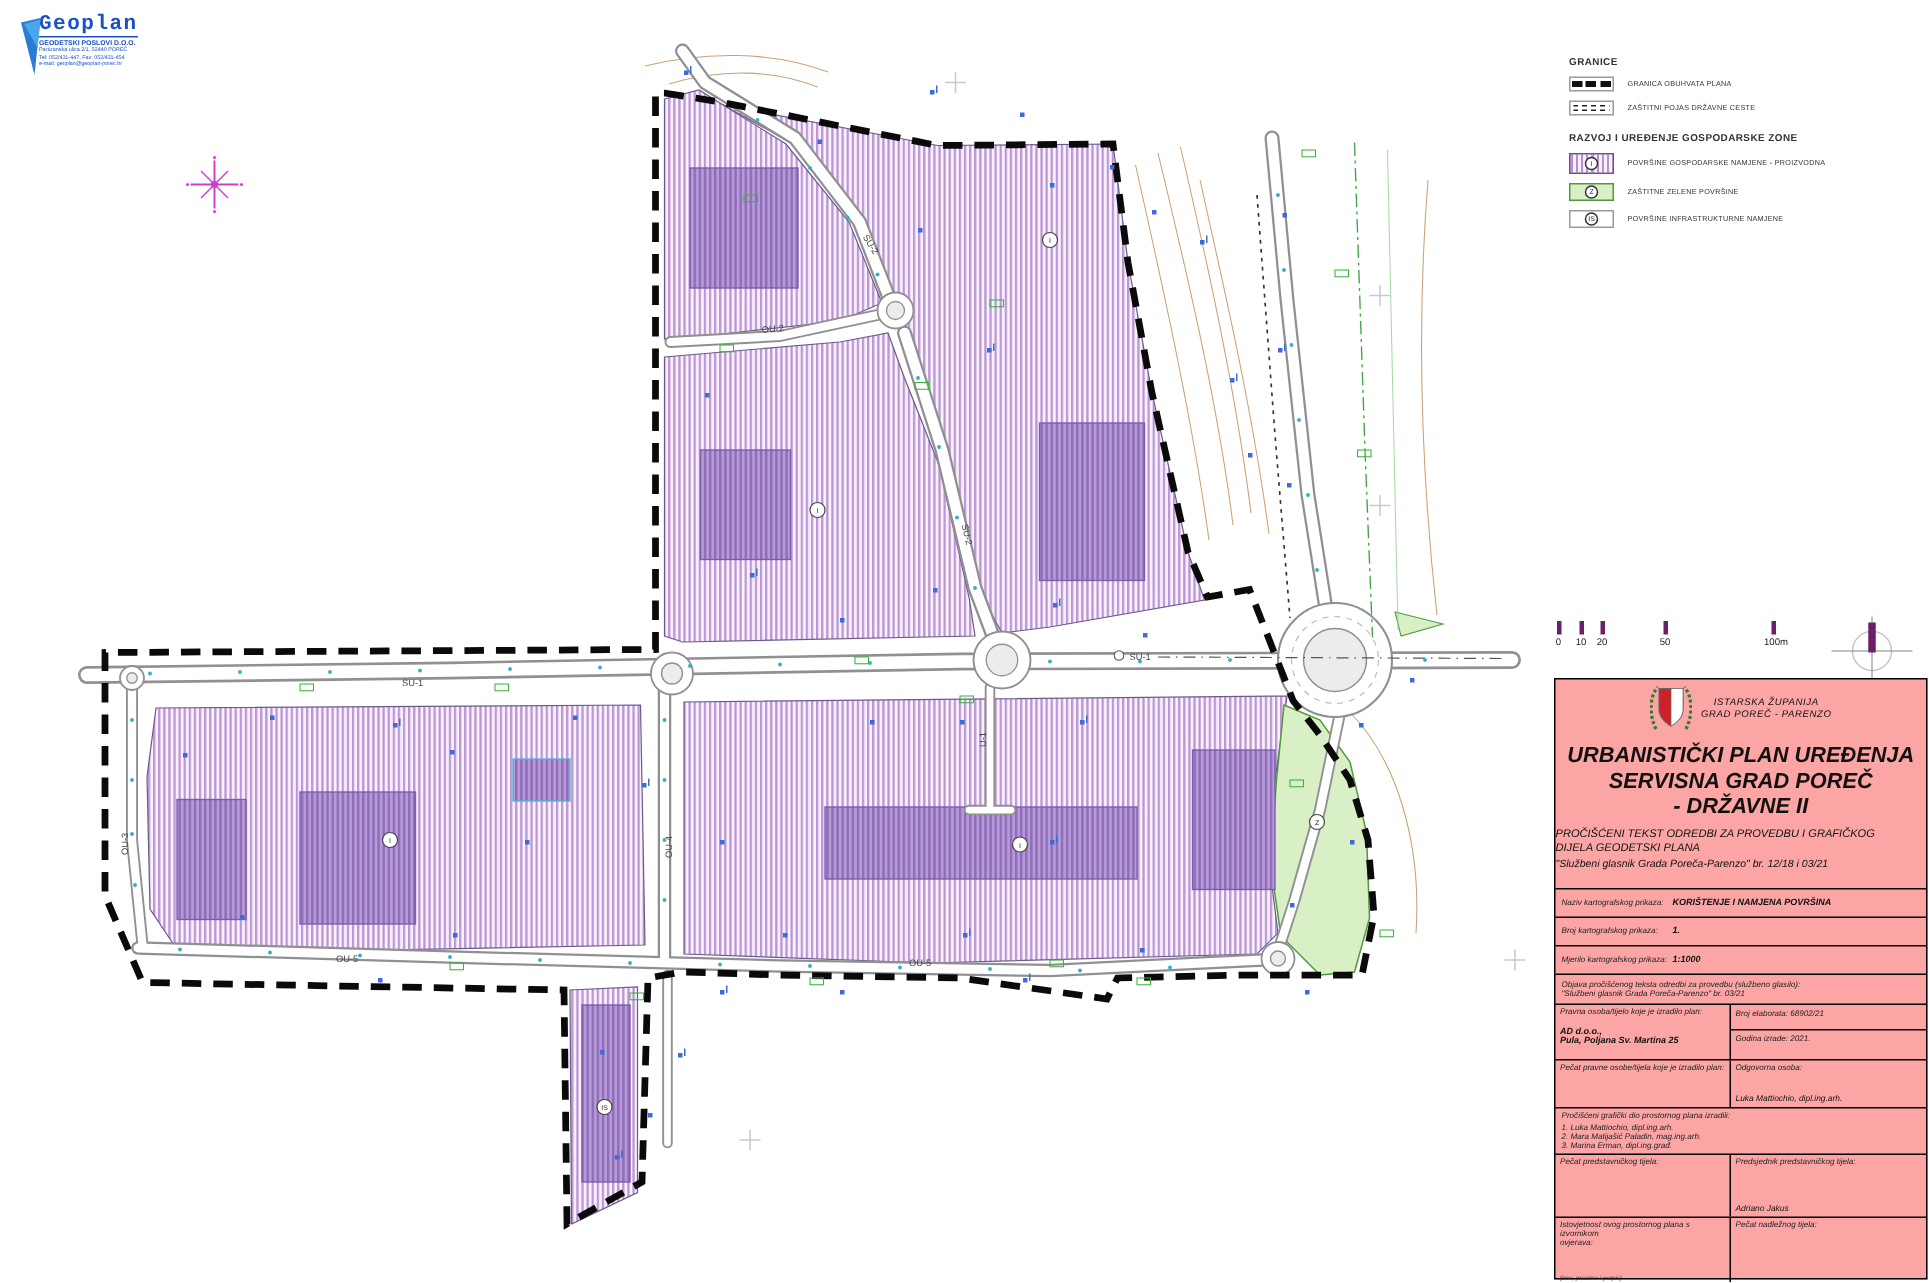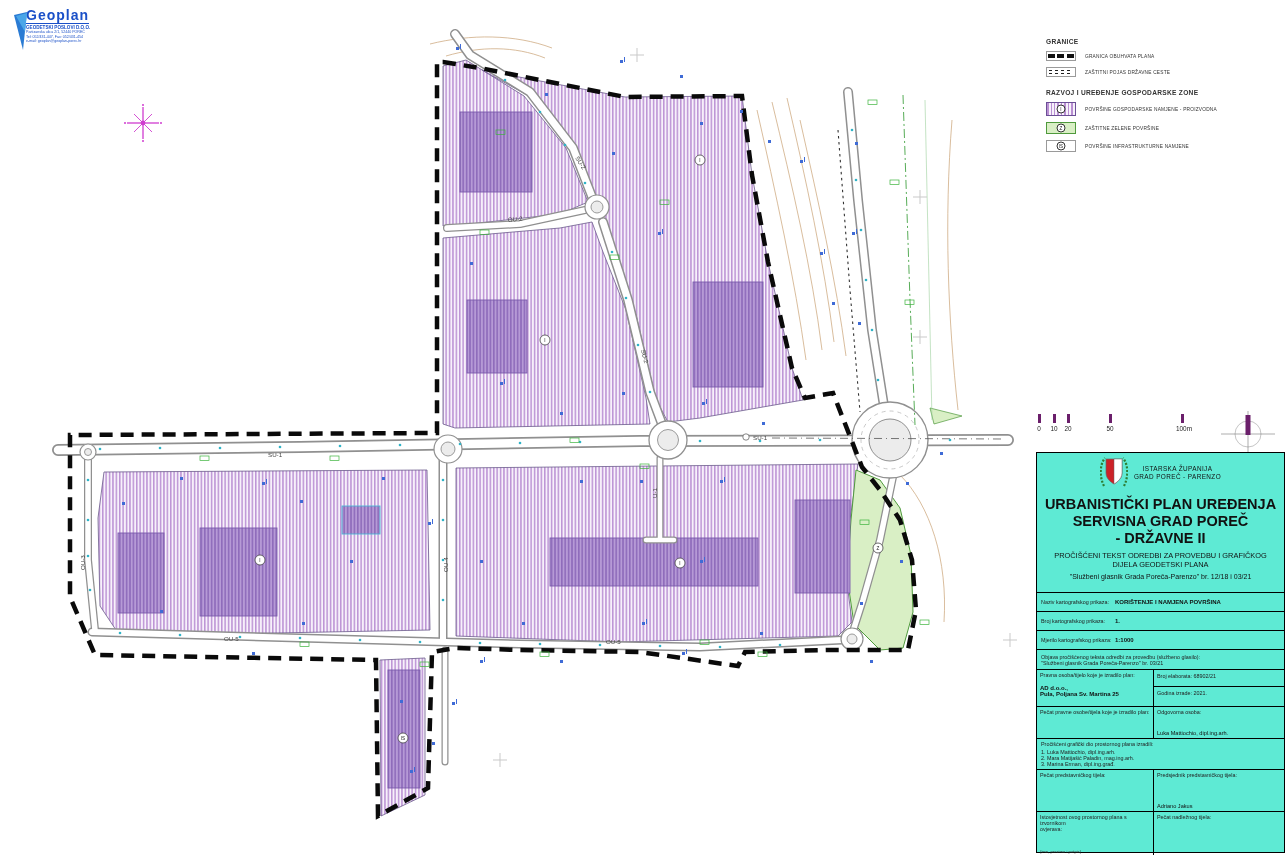--- a/index.html
+++ b/index.html
@@ -4,21 +4,21 @@
 <style>
   * { margin:0; padding:0; box-sizing:border-box; }
   html,body { background:#fff; }
   body { font-family:"Liberation Sans", sans-serif; }
   .sheet { position:relative; width:1286px; height:855px; background:#fff; overflow:hidden; }
   svg.map { position:absolute; left:0; top:0; }
 
   
   .logo { position:absolute; left:26px; top:6px; width:96px; color:#1a50c8; }
   .logo .flag { position:absolute; left:-12px; top:6px; }
-  .logo .name { font-size:14px; font-weight:bold; letter-spacing:1px; border-bottom:1.5px solid #1a50c8; display:inline-block; padding-bottom:0; }
+  .logo .name { font-size:14px; font-weight:bold; letter-spacing:1px; border-bottom:1.5px solid #1a50c8; display:inline-block; padding-bottom:0;font-family:Liberation Mono, monospace; }
   .logo .sub { font-size:4.6px; font-weight:bold; margin-top:1px; }
   .logo .addr { font-size:3.6px; line-height:4.6px; }
 
   
   .legend { position:absolute; left:1046px; top:38px; width:232px; color:#333; }
   .legend .hdg { font-size:6.6px; font-weight:bold; letter-spacing:.3px; }
   .legend .item { display:flex; align-items:center; margin-top:6px; }
   .legend .item .lab { font-size:4.8px; margin-left:9px; letter-spacing:.2px; }
   .sw { width:30px; height:10px; border:0.5px solid #9a9a9a; position:relative; background:#fff; flex:0 0 auto; }
   .sw-bound { display:flex; align-items:center; justify-content:space-around; }
@@ -31,25 +31,25 @@
   .swc { position:absolute; left:50%; top:50%; transform:translate(-50%,-50%); width:9px; height:9px; border:0.8px solid #333; border-radius:50%; background:#fff; font-size:4.6px; display:flex; align-items:center; justify-content:center; color:#222; }
   .legend .gap { height:12px; }
 
   
   .scalebar { position:absolute; left:1036px; top:414px; width:170px; height:26px; }
   .scalebar .tick { position:absolute; top:0; width:2.6px; height:9px; background:#6b1f6b; }
   .scalebar .tl { position:absolute; top:11px; font-size:6.4px; color:#222; transform:translateX(-50%); }
   .compass { position:absolute; left:1218px; top:408px; }
 
   
-  .tb { position:absolute; left:1036px; top:452px; width:249px; height:401px; border:1.6px solid #000; background:#5eead4; color:#111; font-size:5.6px; }
+  .tb { position:absolute; left:1036px; top:452px; width:249px; height:401px; border:1.6px solid #000; background:#fca5a5; color:#111; font-size:5.6px;font-style:italic; }
   .tb .hdr { height:40px; display:flex; align-items:center; justify-content:center; gap:6px; }
   .tb .hdr .org { text-align:center; font-size:6.4px; letter-spacing:.4px; line-height:8px; }
   .tb .title { height:55px; text-align:center; font-weight:bold; font-size:14.5px; line-height:17px; padding-top:3px; }
-  .tb .subt { height:44px; text-align:center; font-size:7.4px; line-height:9px; padding-top:3px; }
+  .tb .subt { height:44px; text-align:left; font-size:7.4px; line-height:9px; padding-top:3px; }
   .tb .subt .gaz { margin-top:3px; font-size:7px; }
   .tb .row { border-top:1px solid #000; position:relative; display:flex; }
   .tb .lab { font-size:5.4px; color:#222; }
   .tb .val { font-size:6px; font-weight:bold; }
   .tb .r-line { height:19px; align-items:center; }
   .tb .r-line .lab { width:78px; padding-left:4px; }
   .tb .r-multi { flex-direction:column; justify-content:center; padding:2px 4px; }
   .tb .cols { display:flex; }
   .tb .cl { flex:0 0 117px; border-right:1px solid #000; padding:2px 3px; position:relative; }
   .tb .cr { flex:1; padding:2px 3px; position:relative; }

